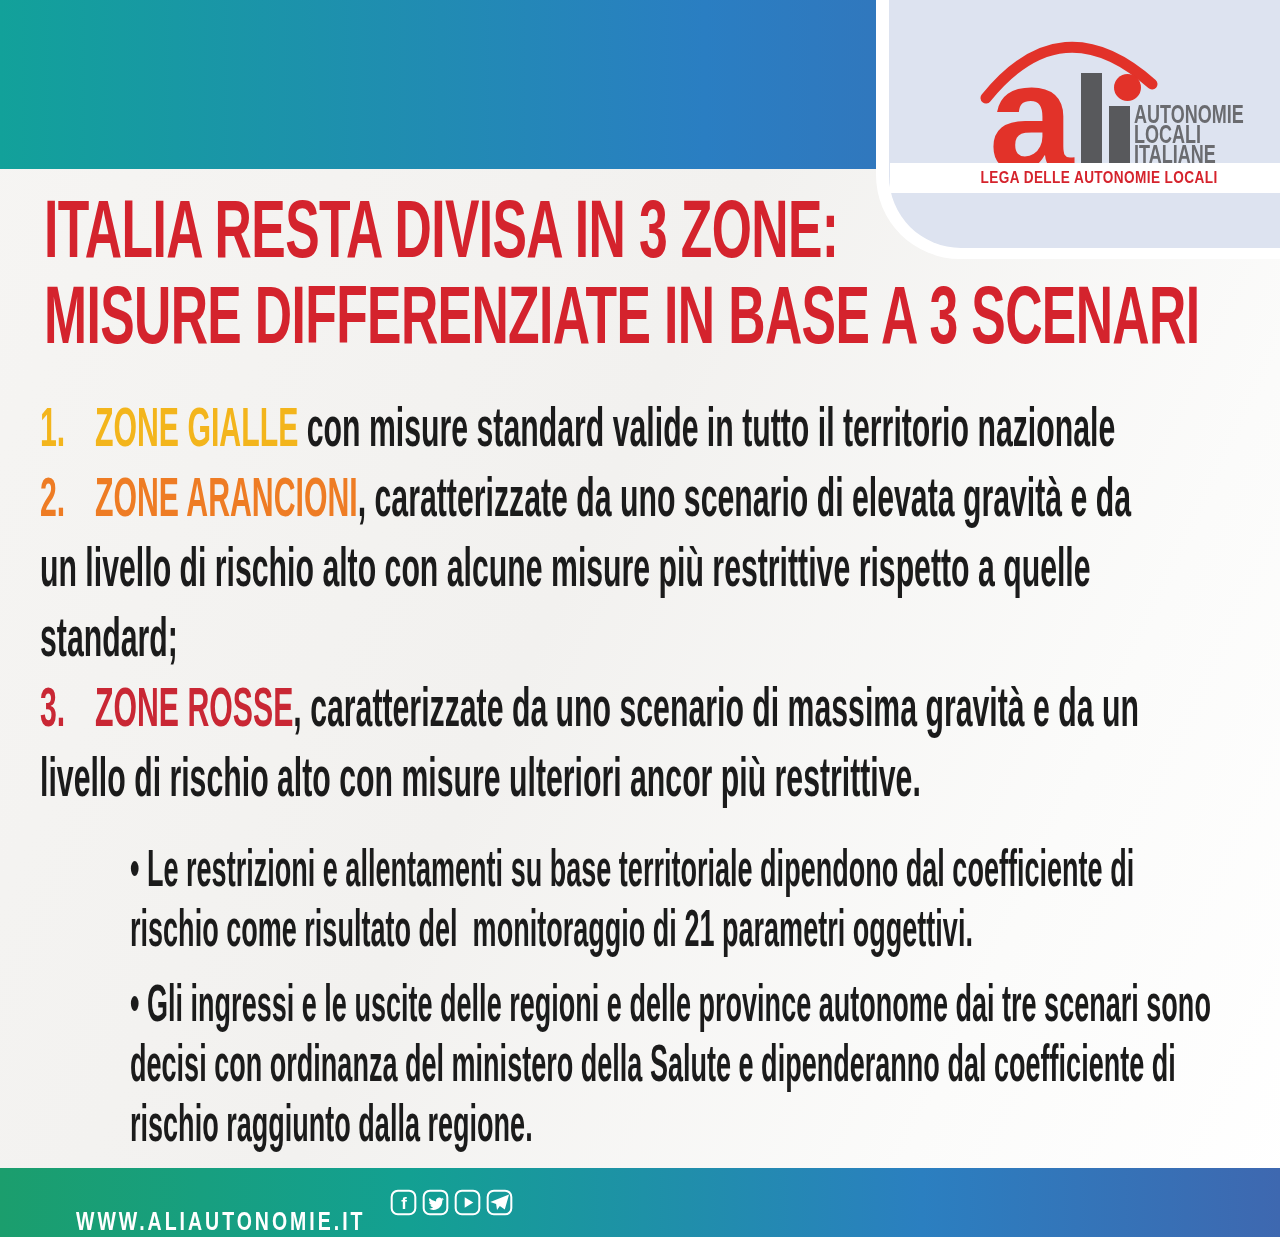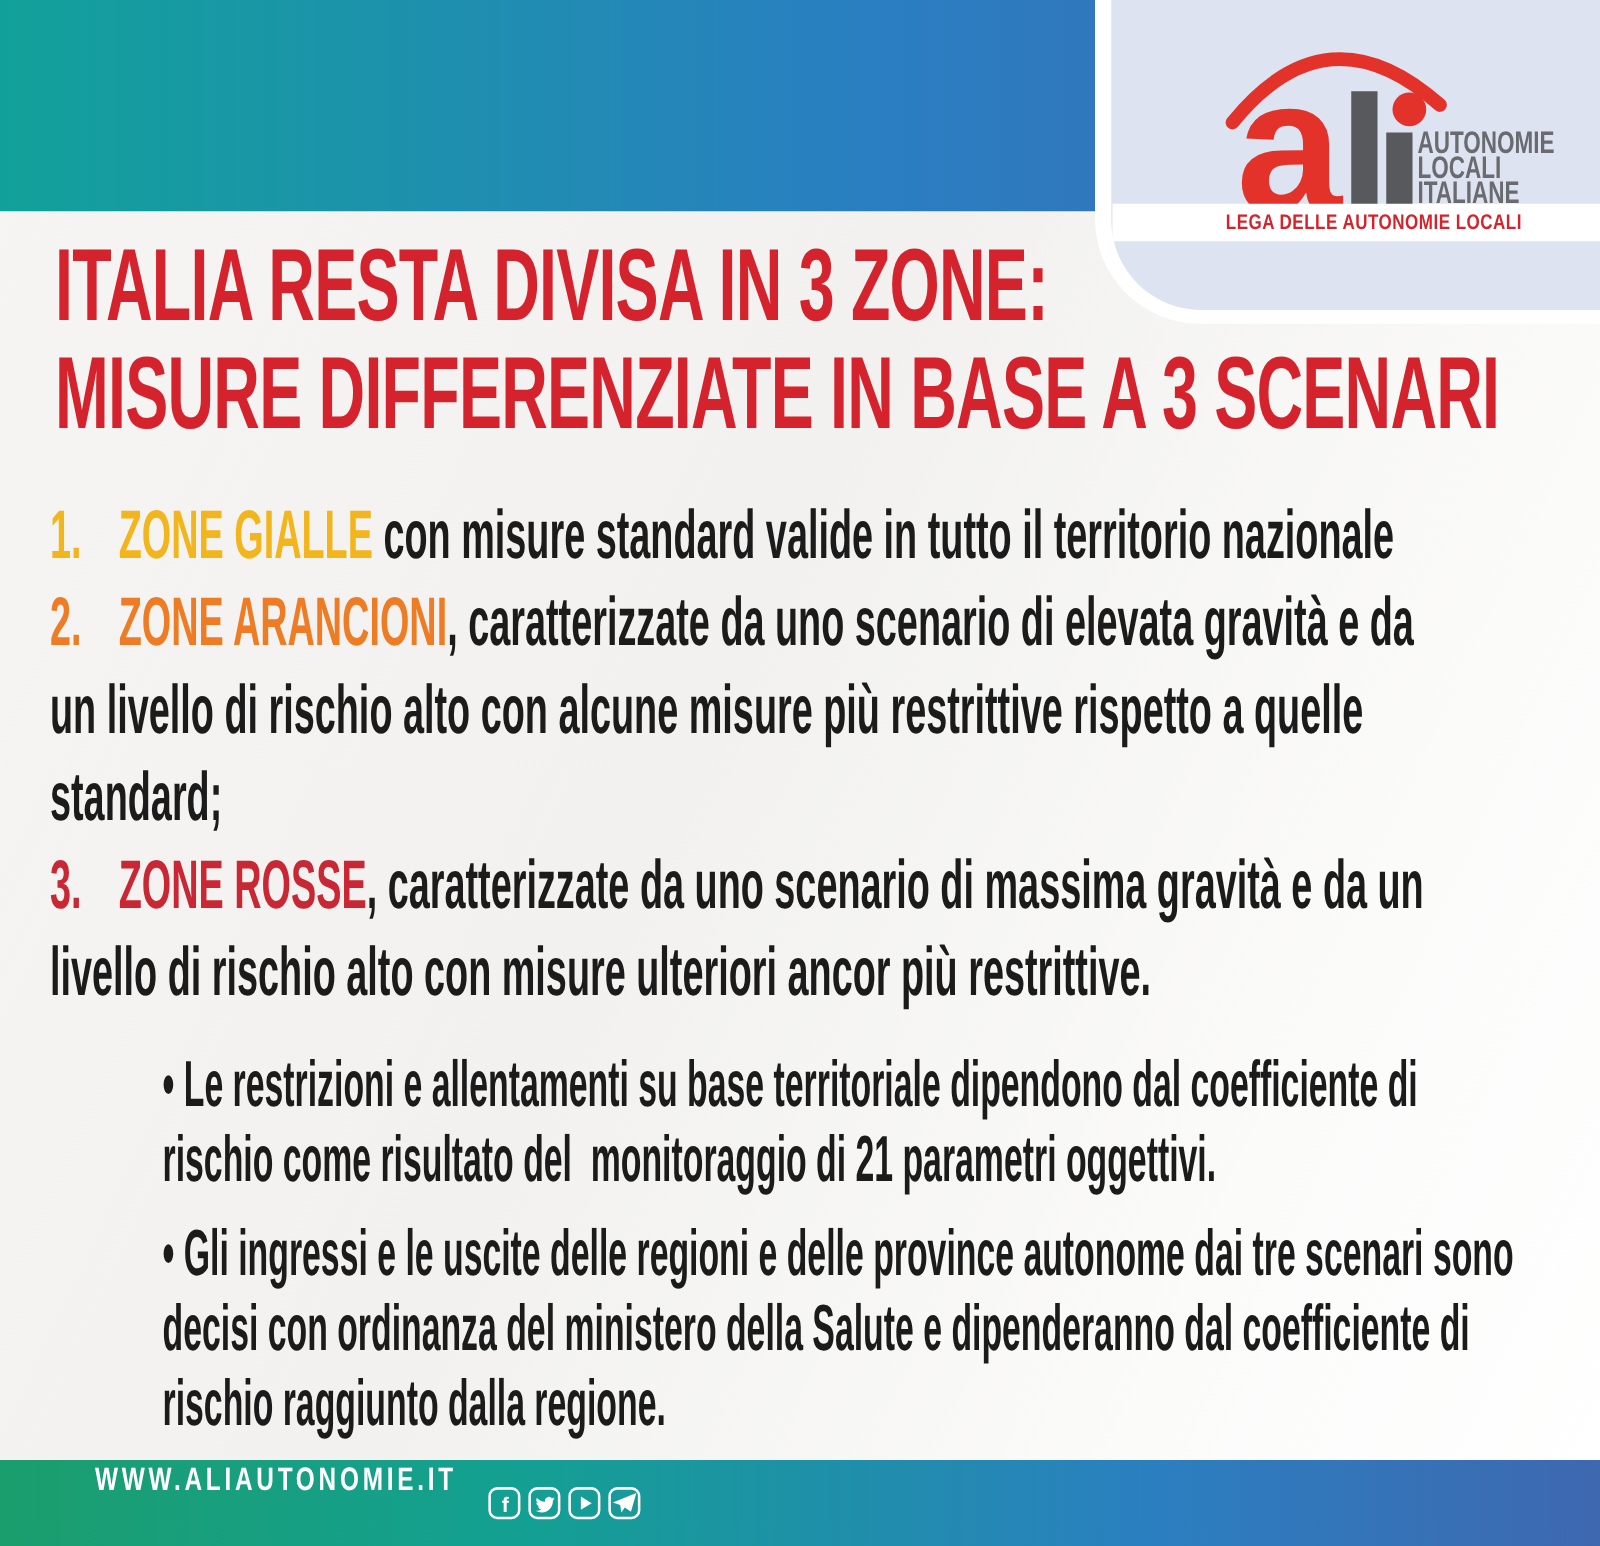--- a/index.html
+++ b/index.html
@@ -47,21 +47,21 @@
 
   
   .notes { position:absolute; left:130px; top:838px; width:2085px;
     transform:scaleX(0.52); transform-origin:0 0;
     font-size:52px; line-height:60px; font-weight:bold; color:#1b1b1b; }
   .note { margin:0 0 15px 0; white-space:pre-wrap; }
 
   
   .footer { position:absolute; left:0; bottom:0; width:100%; height:69px;
     background:linear-gradient(90deg,#1b9e6d 0%,#13a092 32%,#2b7fc0 72%,#3e68b0 100%); }
-  .site { position:absolute; left:76px; top:0; height:100%; display:flex; align-items:flex-start; }
+  .site { position:absolute; left:76px; top:0; height:100%; display:flex; align-items:flex-end; }
   .site-text { font-size:26px; font-weight:bold; letter-spacing:4px; color:#ffffff;
     white-space:nowrap; transform:scaleX(0.75); transform-origin:0 50%; }
   .social { position:absolute; left:390px; top:0; height:100%; display:flex; align-items:center; gap:5px; }
   .social svg { display:block; }
 </style>
 </head>
 <body>
 
 <div class="poster">
 

